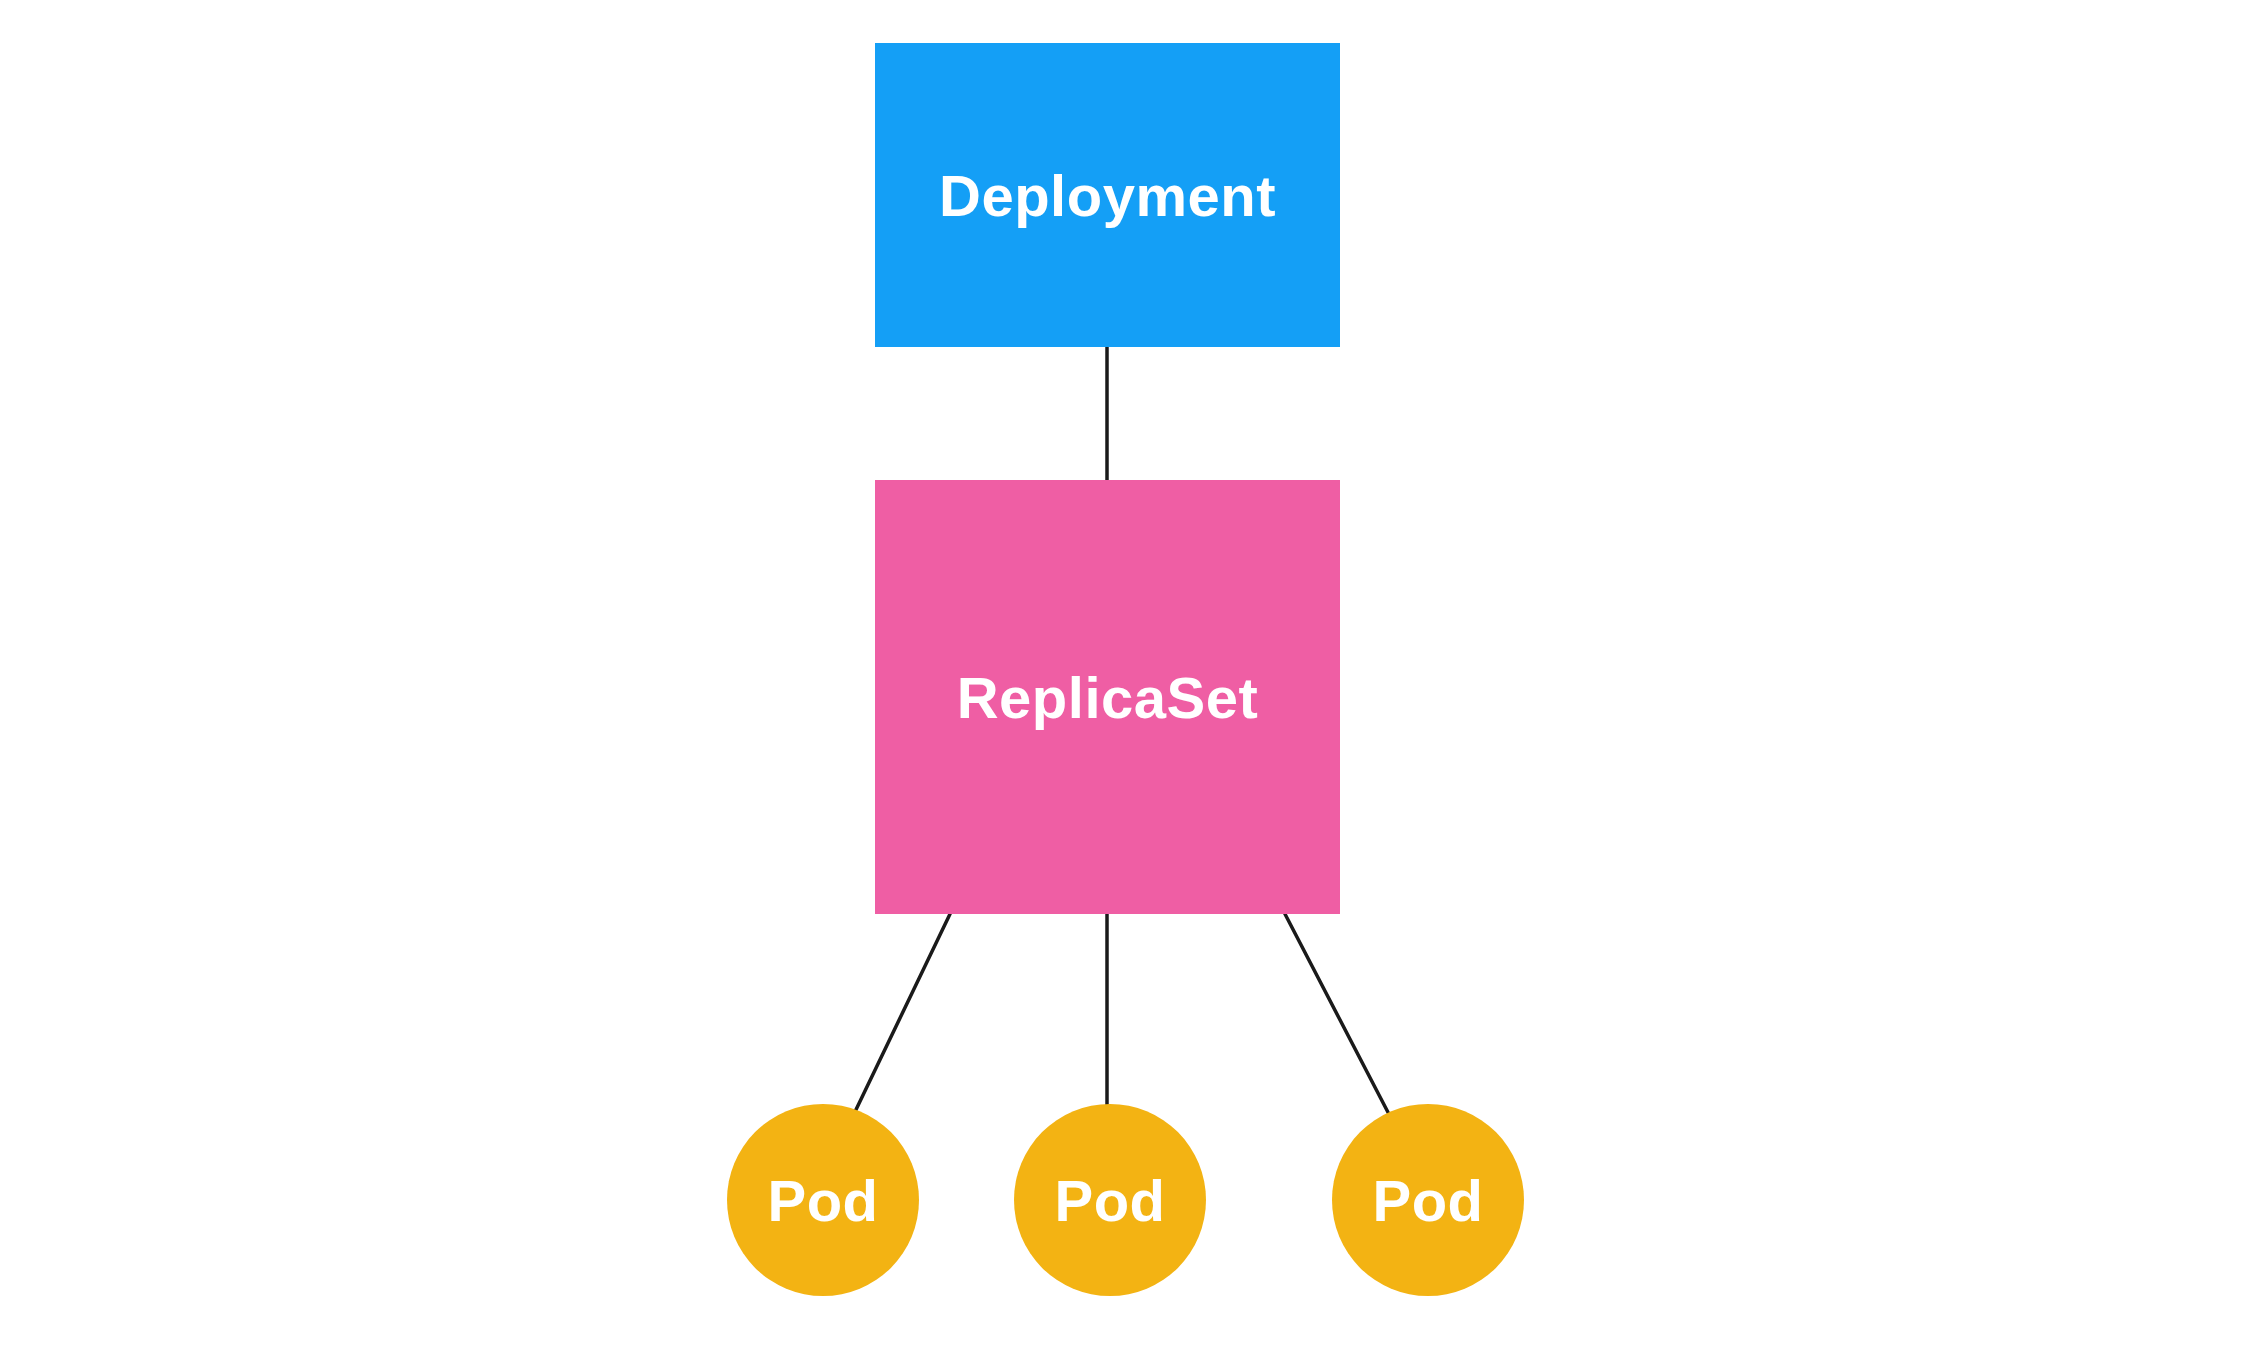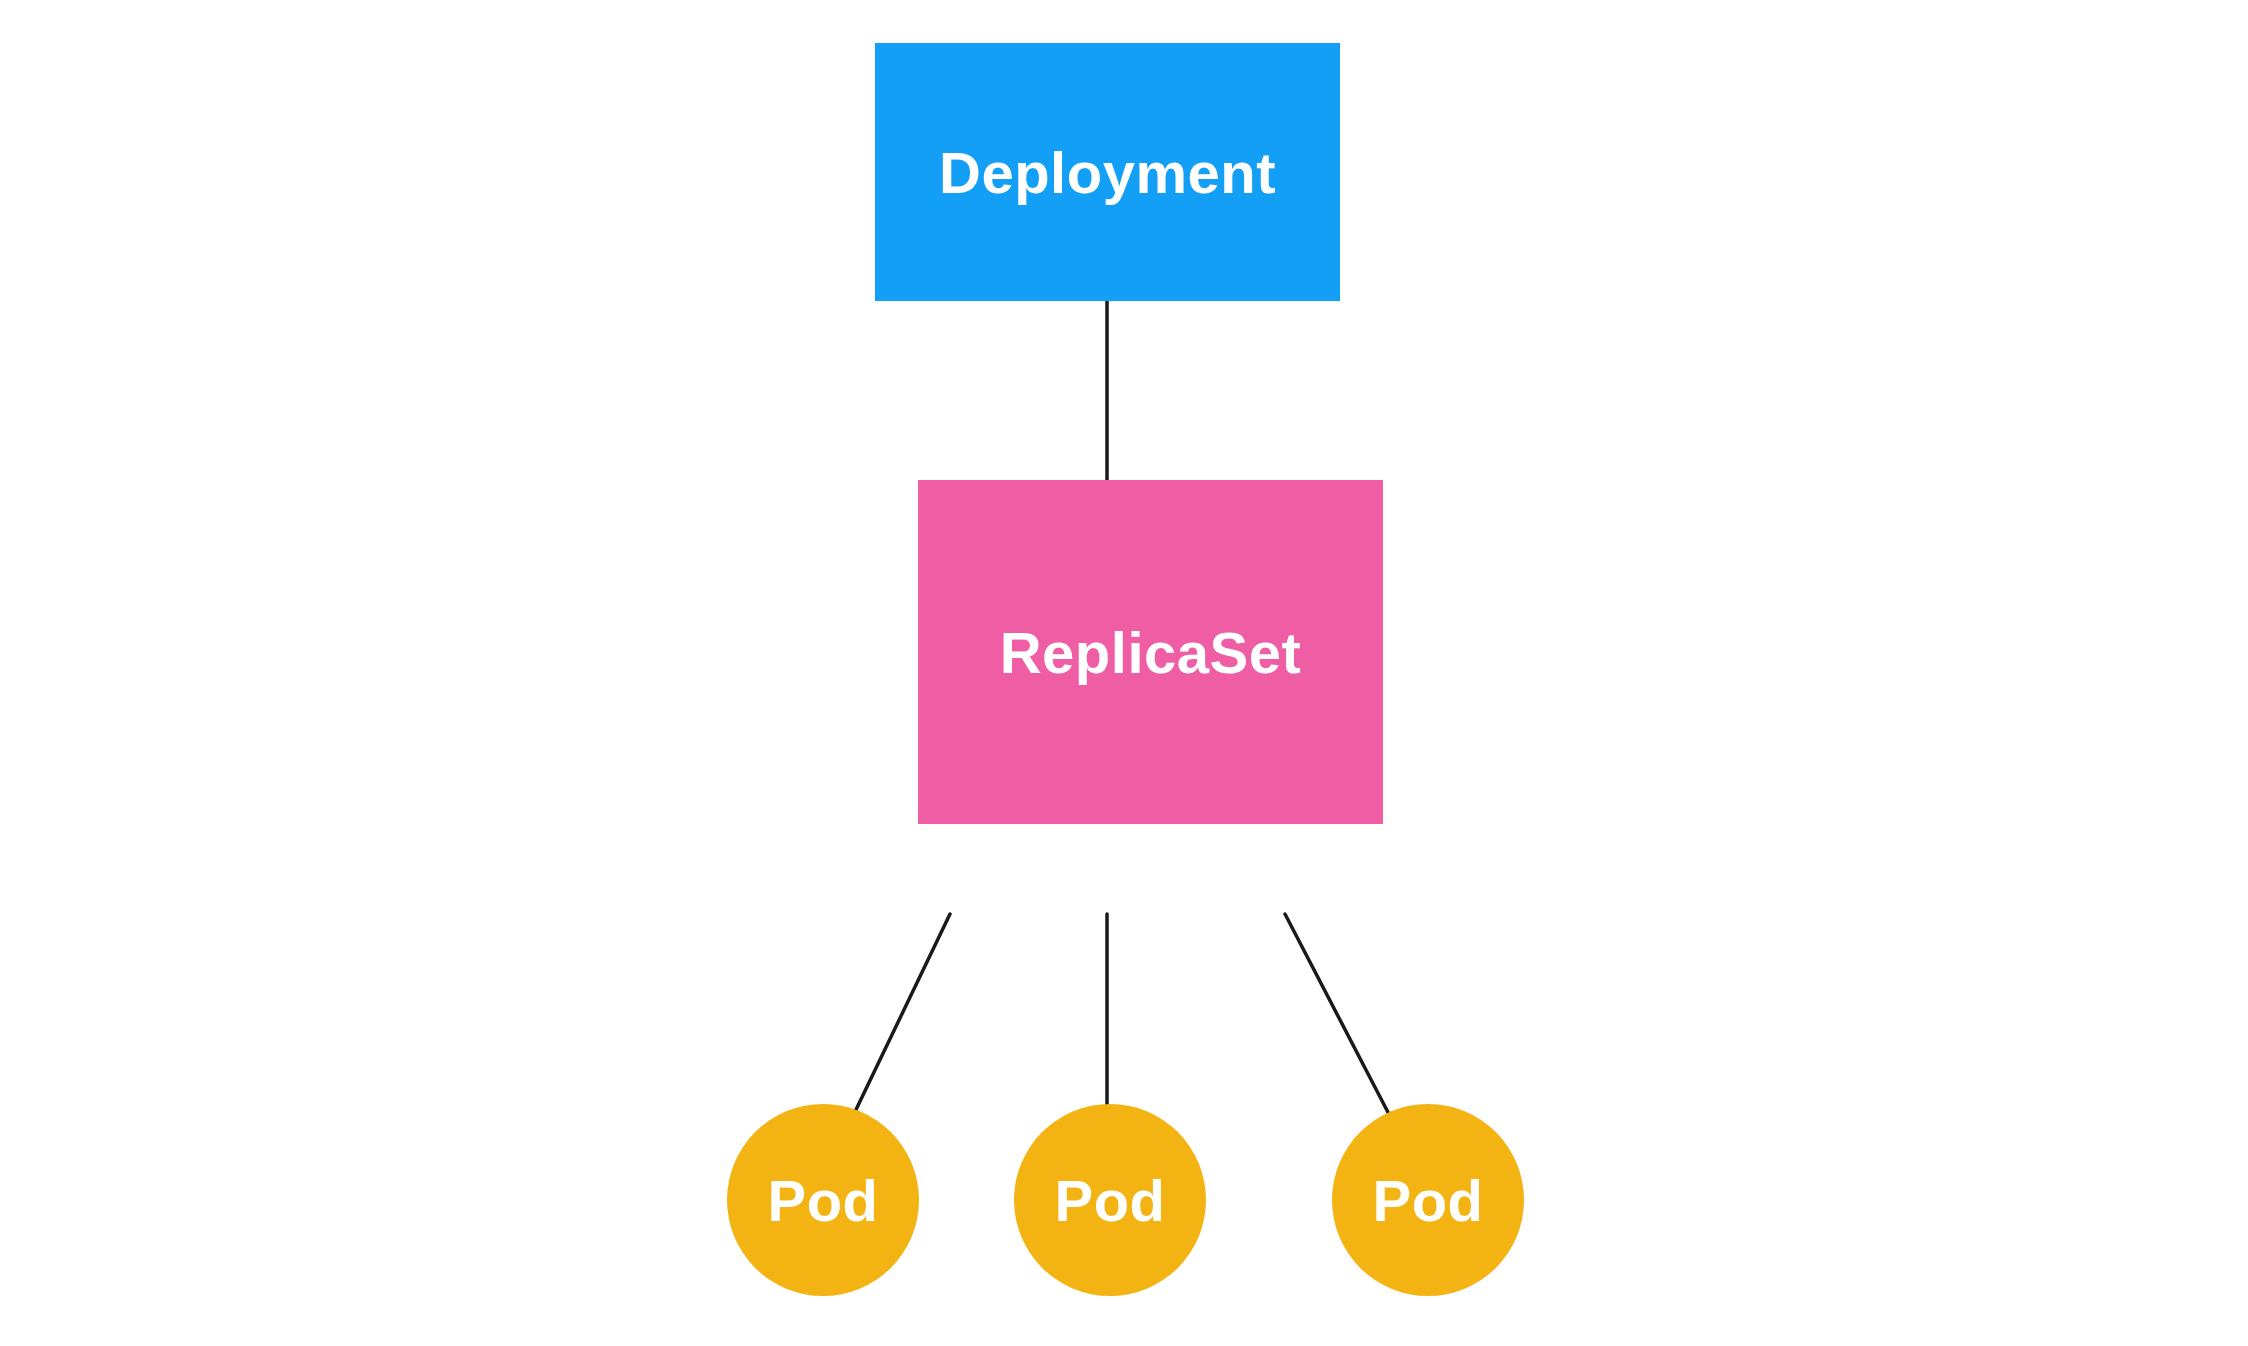--- a/index.html
+++ b/index.html
@@ -38,29 +38,29 @@
     color: var(--label-text, #ffffff);
     font-weight: bold;
     font-size: 58px;
     text-align: center;
     letter-spacing: 0.5px;
   }
   .node-deployment {
     left: 875px;
     top: 43px;
     width: 465px;
-    height: 258px;
+    height: 304px;
     background: var(--deployment-fill, #149ff6);
     text-align: center;
   }
   .node-replicaset {
-    left: 918px;
+    left: 875px;
     top: 480px;
     width: 465px;
-    height: 344px;
+    height: 434px;
     background: var(--replicaset-fill, #ef5ea4);
     line-height: 73px;
   }
   .node-pod {
     width: 192px;
     height: 192px;
     border-radius: 50%;
     background: var(--pod-fill, #f3b313);
     top: 1104px;
   }

